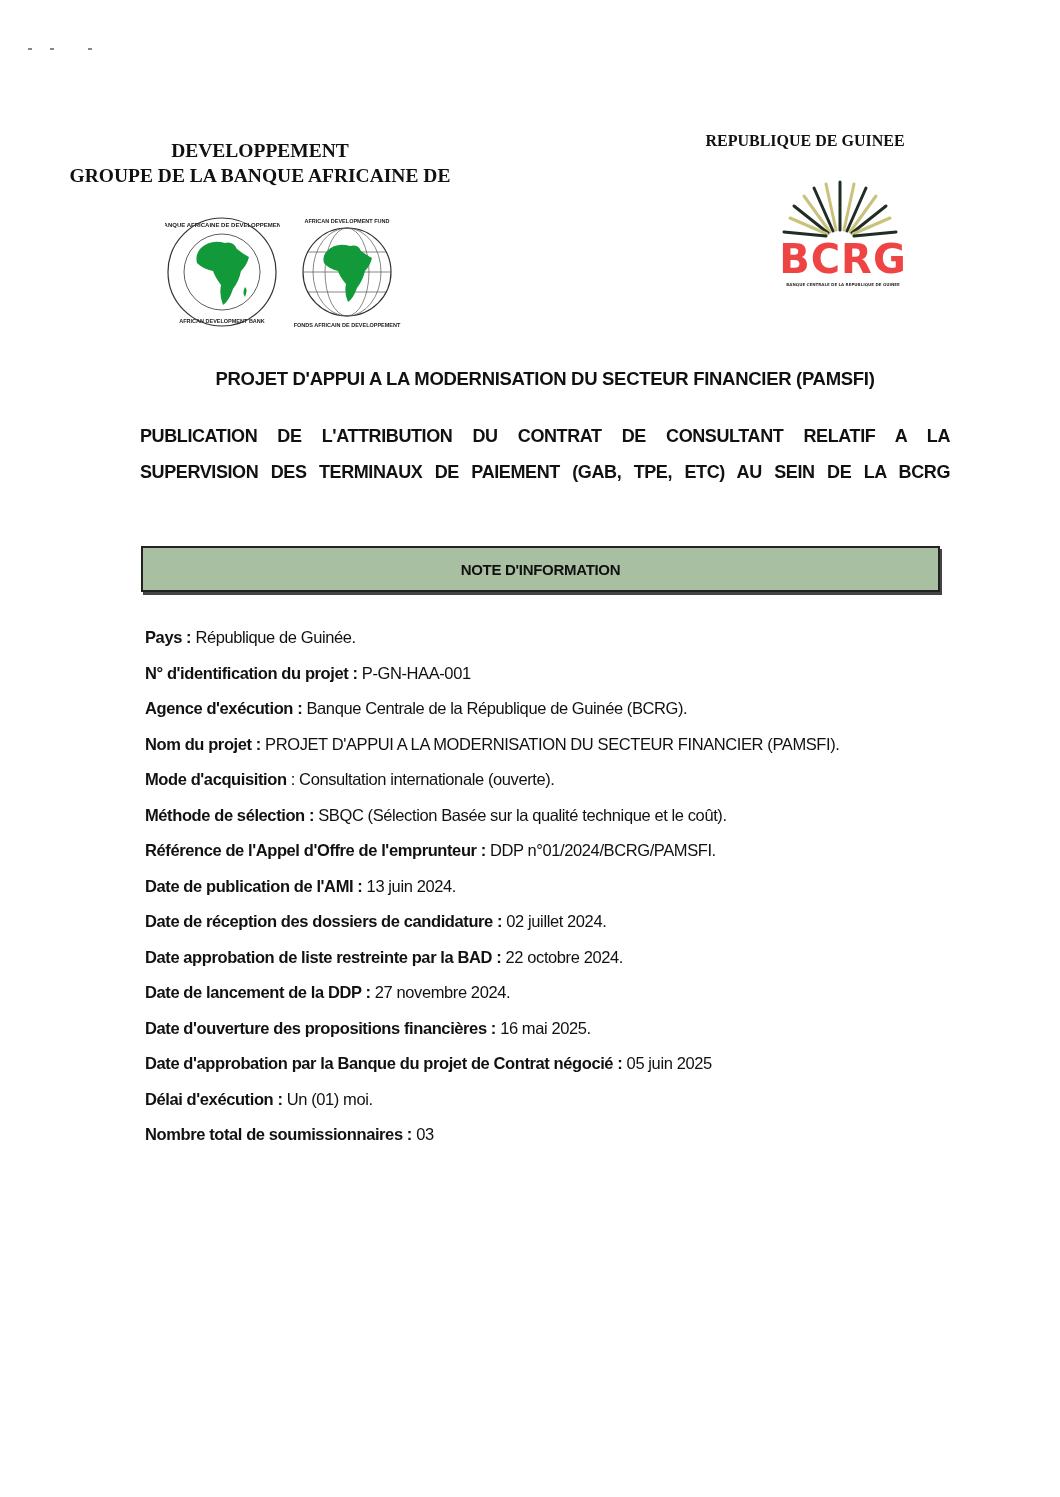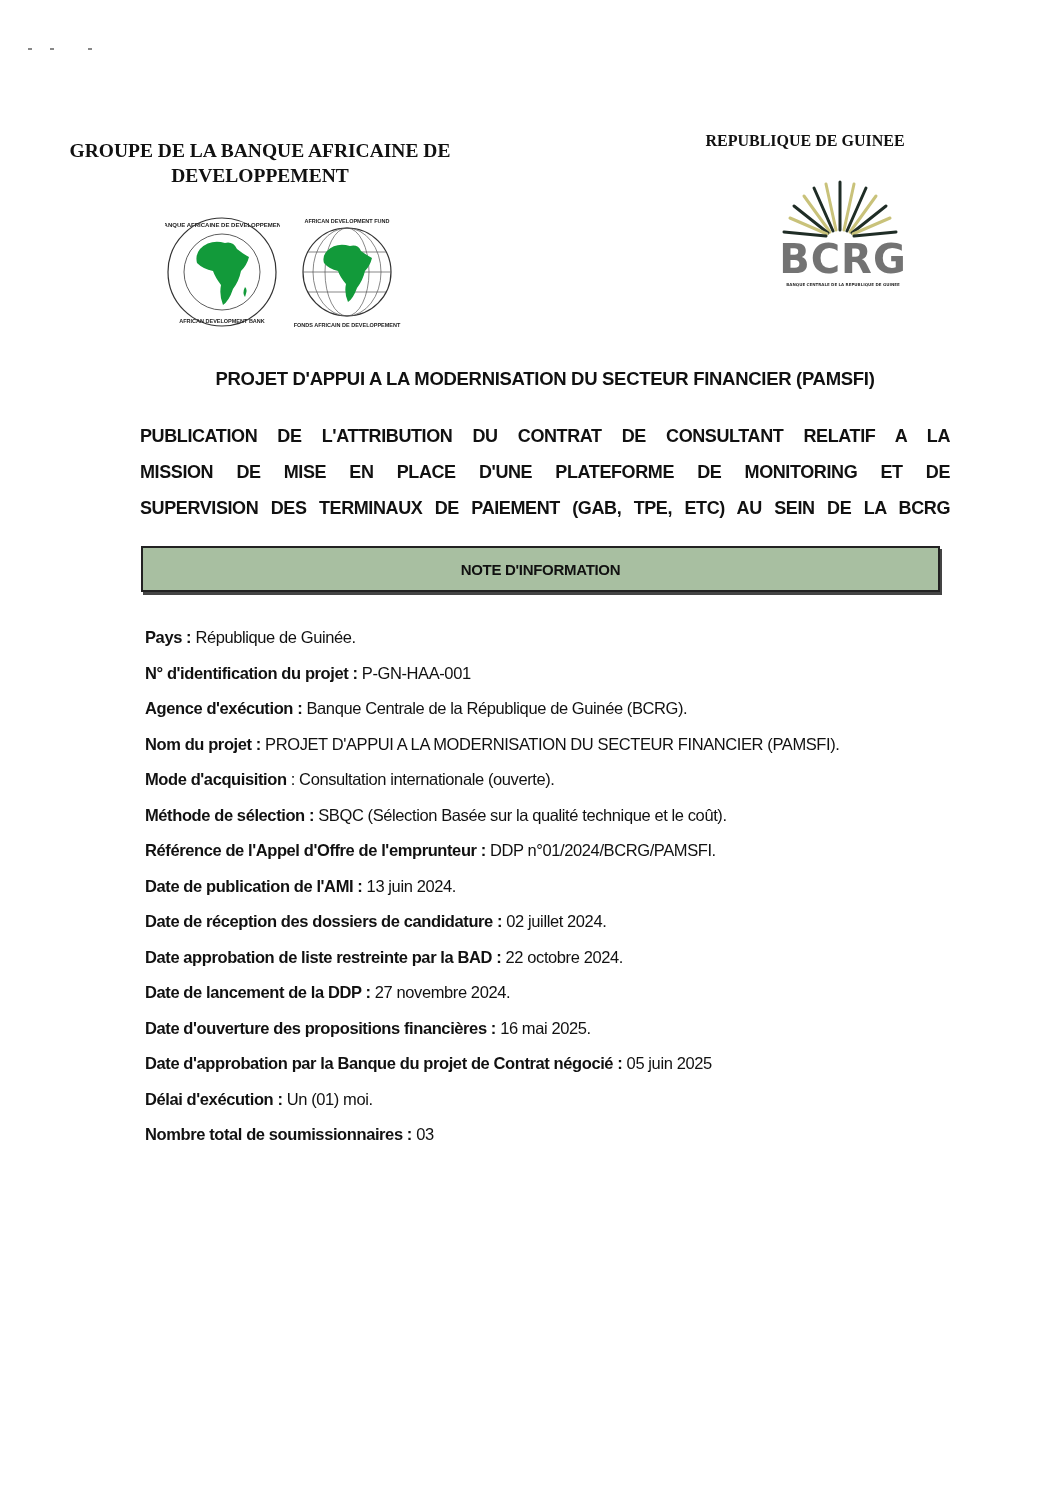--- a/index.html
+++ b/index.html
@@ -17,21 +17,21 @@
       position: absolute; left: 680px; top: 132px; width: 250px;
       text-align: center; font-weight: bold; font-size: 16px;
     }
     .afdb-logos { position: absolute; left: 165px; top: 215px; width: 240px; height: 115px; }
     .afdb-logos svg { position: absolute; top: 0; }
     .bcrg-logo { position: absolute; left: 760px; top: 178px; width: 160px; height: 110px; }
     .bcrg-rays { position: absolute; left: 20px; top: 0; }
     .bcrg-word {
       position: absolute; left: 8px; top: 58px; width: 150px; text-align: center;
       font-family: "DejaVu Sans", sans-serif; font-weight: bold; font-size: 40px;
-      color: #737373; letter-spacing: 1px;
+      color: #ef4444; letter-spacing: 1px;
     }
     .bcrg-sub {
       position: absolute; left: 8px; top: 104px; width: 150px; text-align: center;
       font-family: "DejaVu Sans", sans-serif; font-size: 4px; color: #333; font-weight: bold;
     }
     .project-title {
       position: absolute; left: 130px; top: 368px; width: 830px; text-align: center;
       font-family: "Liberation Sans Narrow", "Liberation Sans", sans-serif;
       font-weight: bold; font-size: 18.5px; letter-spacing: -0.3px;
     }
@@ -62,22 +62,22 @@
 </head>
 <body>
 
 <div class="scan-mark">
   <span style="left:0"></span>
     <span style="left:22px"></span>
     <span style="left:60px"></span>
 </div>
 
 <div class="header-left">
+  <div>DEVELOPPEMENT</div>
   <div>GROUPE DE LA BANQUE AFRICAINE DE</div>
-  <div>DEVELOPPEMENT</div>
 </div>
 
 <div class="afdb-logos">
   <svg width="115" height="115" viewBox="0 0 115 115" style="left:0">
     <circle cx="57" cy="57" r="54" fill="none" stroke="#333" stroke-width="1.2"></circle>
     <circle cx="57" cy="57" r="38" fill="none" stroke="#333" stroke-width="0.8"></circle>
     <path d="M35 34 Q45 24 60 28 Q68 26 72 34 Q80 40 84 42 Q82 50 76 56 Q74 66 68 74 Q64 86 58 90 Q54 80 56 70 Q50 62 48 56 Q38 54 32 48 Q30 40 35 34 Z" fill="#129a3a"></path>
     <path d="M80 72 Q83 74 80 82 Q77 78 80 72 Z" fill="#129a3a"></path>
     <text x="57" y="12" font-size="6" text-anchor="middle" fill="#222" font-family="Liberation Sans, sans-serif" font-weight="bold">BANQUE AFRICAINE DE DEVELOPPEMENT</text>
     <text x="57" y="108" font-size="5.5" text-anchor="middle" fill="#222" font-family="Liberation Sans, sans-serif" font-weight="bold">AFRICAN DEVELOPMENT BANK</text>
@@ -116,21 +116,20 @@
     </g>
   </svg>
   <div class="bcrg-word">BCRG</div>
   <div class="bcrg-sub">BANQUE CENTRALE DE LA REPUBLIQUE DE GUINEE</div>
 </div>
 
 <div class="project-title">PROJET D'APPUI A LA MODERNISATION DU SECTEUR FINANCIER (PAMSFI)</div>
 
 <div class="pub-title">
   <span class="line">PUBLICATION DE L'ATTRIBUTION DU CONTRAT DE CONSULTANT RELATIF A LA</span>
-  <span class="line">MISSION DE MISE EN PLACE D'UNE PLATEFORME DE MONITORING ET DE</span>
   <span class="line">SUPERVISION DES TERMINAUX DE PAIEMENT (GAB, TPE, ETC) AU SEIN DE LA BCRG</span>
 </div>
 
 <div class="note-banner">
   <span>NOTE D'INFORMATION</span>
 </div>
 
 <div class="info">
   <div class="row">
     <span class="lbl">Pays :</span><span class="val"> République de Guinée.</span>

